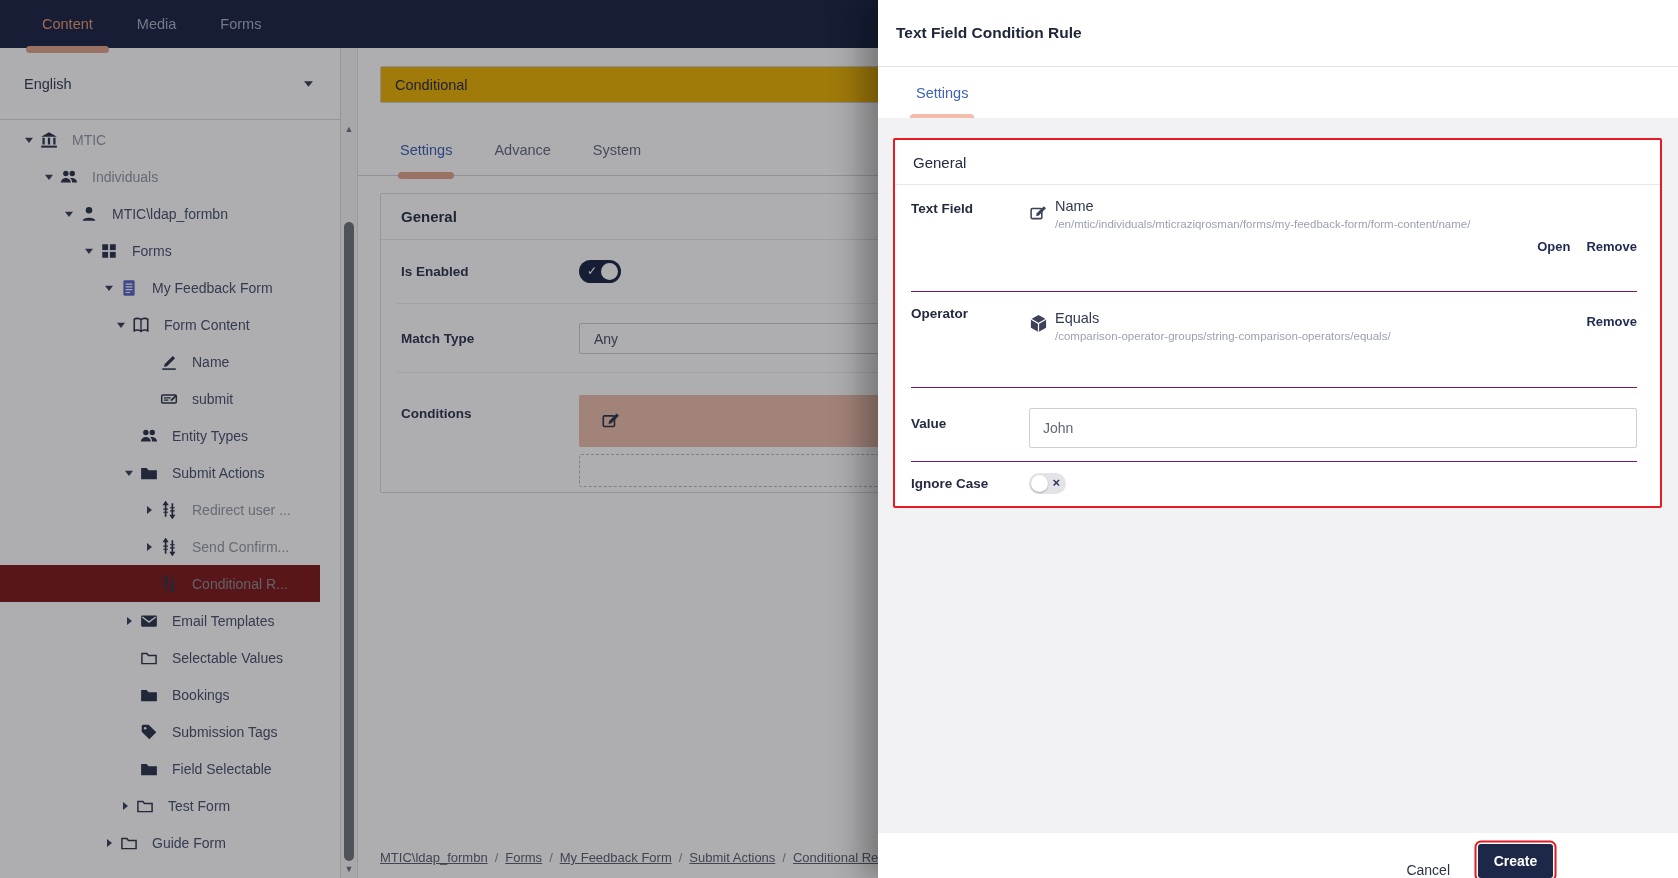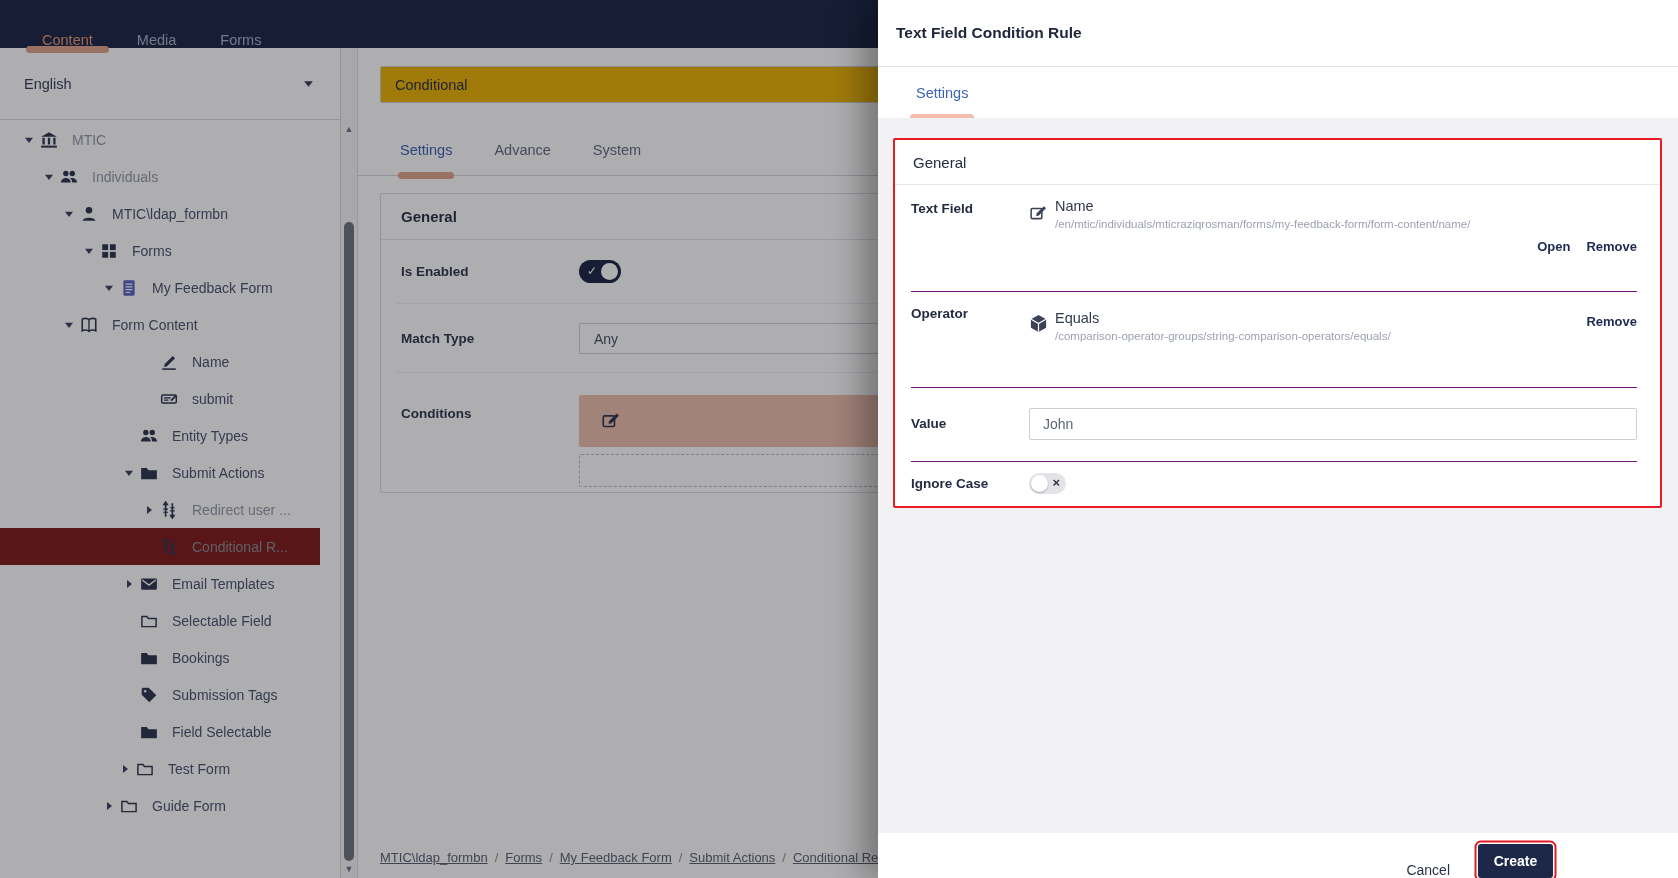--- a/index.html
+++ b/index.html
@@ -2,21 +2,21 @@
 <html><head>
 <meta charset="utf-8">
 <style>
   html,body{margin:0;padding:0;background:#3a3a3a;}
   *{box-sizing:border-box;font-family:"Liberation Sans", sans-serif;}
   .app{position:relative;width:1678px;height:878px;background:#fff;overflow:hidden;}
 
   
   .nav{position:absolute;left:0;top:0;right:0;height:48px;background:#1d2848;z-index:1;}
   .nav-tabs{display:flex;height:48px;padding-left:20px;}
-  .nav-tab{position:relative;display:flex;align-items:flex-end;padding:0 22px;font-size:14.5px;color:#aab1c6;cursor:pointer;}
+  .nav-tab{position:relative;display:flex;align-items:center;padding:0 22px;font-size:14.5px;color:#aab1c6;cursor:pointer;}
   .nav-tab.active{color:#e89a76;}
   .nav-pill{position:absolute;left:6px;right:6px;bottom:-5px;height:7px;border-radius:4px;background:#e2a68c;}
 
   
   .sidebar{position:absolute;left:0;top:48px;width:341px;bottom:0;background:#fff;border-right:1px solid #dadadc;overflow:hidden;}
   .lang-row{height:72px;border-bottom:1px solid #dadadc;display:flex;align-items:center;justify-content:space-between;padding:0 26px 0 24px;font-size:14.5px;color:#39415c;cursor:pointer;}
   .tree{padding-top:1px;}
   .tree-row{height:37px;display:flex;align-items:center;margin-right:20px;font-size:14px;color:#4b5470;cursor:pointer;}
   .tree-row.muted{color:#949aa8;}
   .tree-row.selected{background:#7f1d1d;color:#8d8d96;}
@@ -77,21 +77,21 @@
   .row-ignore{height:46px;border-bottom:none;}
   .ref{position:absolute;left:118px;top:13px;right:0;}
   .ref-line{display:flex;align-items:flex-start;}
   .ref-icon{width:26px;color:#3c4257;padding-top:4px;flex:none;}
   .ref-icon svg{width:19px;height:19px;}
   .ref-name{font-size:14.5px;color:#333a4e;}
   .ref-path{font-size:11.5px;color:#9ba1ae;margin-top:4px;}
   .ref-actions{text-align:right;margin-top:7px;}
   .ref-actions a{font-size:13px;font-weight:700;color:#1e2a52;margin-left:16px;cursor:pointer;text-decoration:none;}
   .remove-solo{position:absolute;right:0;top:22px;font-size:13px;font-weight:700;color:#1e2a52;cursor:pointer;}
-  .value-input{position:absolute;left:118px;right:0;top:20px;height:32px;border:1px solid #ccced4;border-radius:2px;font-size:14px;color:#5f6679;padding:0 13px;outline:none;}
+  .value-input{position:absolute;left:118px;right:0;top:20px;height:40px;border:1px solid #ccced4;border-radius:2px;font-size:14px;color:#5f6679;padding:0 13px;outline:none;}
   .toggle-off{position:absolute;left:118px;top:11px;width:37px;height:21px;border-radius:11px;background:#e3e3e8;cursor:pointer;}
   .toggle-off .knob{position:absolute;left:2px;top:2px;width:17px;height:17px;border-radius:50%;background:#fff;box-shadow:0 1px 2px rgba(0,0,0,0.25);}
   .toggle-off .x{position:absolute;right:6px;top:2px;color:#2b3552;font-size:13px;font-weight:700;}
   .d-footer{position:absolute;left:0;right:0;bottom:0;height:45px;background:#fff;display:flex;align-items:flex-end;justify-content:flex-end;padding-right:125px;}
   .btn-cancel{font-size:14px;color:#2b3247;margin-right:28px;cursor:pointer;}
   .btn-create{width:75px;height:34px;background:#1d2848;color:#fff;font-size:14px;font-weight:700;border:none;border-radius:3px;cursor:pointer;box-shadow:0 0 0 1.5px #fff, 0 0 0 3.5px #e11b22;}
 </style>
 </head>
 <body>
 
@@ -192,21 +192,21 @@
             </svg>
           </span>
           <span class="ti" style="color:#5b67c7">
             <svg viewBox="0 0 16 16">
               <rect x="3" y="1.2" width="10" height="13.6" rx="1" fill="currentColor"></rect>
               <path d="M5 4.5h6M5 7h6M5 9.5h6M5 12h4" stroke="#fff" stroke-width="1.1"></path>
             </svg>
           </span>
           <span>My Feedback Form</span>
         </div>
-        <div class="tree-row" style="padding-left:64px">
+        <div class="tree-row" style="padding-left:116px">
           <span class="caret">
             <svg viewBox="0 0 10 10">
               <path d="M1 2.8h8L5 8Z" fill="#3c445e"></path>
             </svg>
           </span>
           <span class="ti">
             <svg viewBox="0 0 16 16" fill="none" stroke="currentColor" stroke-width="1.4">
               <path d="M8 3.2C6.5 1.8 3.5 1.8 2 2.8V13.2C3.5 12.2 6.5 12.2 8 13.6 9.5 12.2 12.5 12.2 14 13.2V2.8C12.5 1.8 9.5 1.8 8 3.2Z"></path>
               <path d="M8 3.4V13.4" stroke-width="1.2"></path>
             </svg>
@@ -268,30 +268,46 @@
           <span class="ti">
             <svg viewBox="0 0 16 16" stroke="currentColor" fill="currentColor">
               <path d="M5 3V14M11 2V13" stroke-width="1.5" fill="none"></path>
               <path d="M5 .6 3.2 3.2h3.6Z"></path>
               <path d="M11 15.4 9.2 12.8h3.6Z"></path>
               <path d="M2.9 7.3h4.2M8.9 6h4.2M2.9 10h4.2M8.9 8.8h4.2" stroke-width="1.1" fill="none"></path>
             </svg>
           </span>
           <span>Redirect user ...</span>
         </div>
-        <div class="tree-row muted selected" style="padding-left:144px">
-          <span class="caret"></span>
+        <div class="tree-row muted" style="padding-left:144px">
+          <span class="caret">
+            <svg viewBox="0 0 10 10">
+              <path d="M3 1 8 5 3 9Z" fill="#3c445e"></path>
+            </svg>
+          </span>
           <span class="ti">
             <svg viewBox="0 0 16 16" stroke="currentColor" fill="currentColor">
               <path d="M5 3V14M11 2V13" stroke-width="1.5" fill="none"></path>
               <path d="M5 .6 3.2 3.2h3.6Z"></path>
               <path d="M11 15.4 9.2 12.8h3.6Z"></path>
               <path d="M2.9 7.3h4.2M8.9 6h4.2M2.9 10h4.2M8.9 8.8h4.2" stroke-width="1.1" fill="none"></path>
             </svg>
           </span>
+          <span>Send Confirm...</span>
+        </div>
+        <div class="tree-row muted selected" style="padding-left:144px">
+          <span class="caret"></span>
+          <span class="ti">
+            <svg viewBox="0 0 16 16" stroke="currentColor" fill="currentColor">
+              <path d="M5 3V14M11 2V13" stroke-width="1.5" fill="none"></path>
+              <path d="M5 .6 3.2 3.2h3.6Z"></path>
+              <path d="M11 15.4 9.2 12.8h3.6Z"></path>
+              <path d="M2.9 7.3h4.2M8.9 6h4.2M2.9 10h4.2M8.9 8.8h4.2" stroke-width="1.1" fill="none"></path>
+            </svg>
+          </span>
           <span>Conditional R...</span>
         </div>
         <div class="tree-row" style="padding-left:124px">
           <span class="caret">
             <svg viewBox="0 0 10 10">
               <path d="M3 1 8 5 3 9Z" fill="#3c445e"></path>
             </svg>
           </span>
           <span class="ti">
             <svg viewBox="0 0 16 16">
@@ -301,21 +317,21 @@
           </span>
           <span>Email Templates</span>
         </div>
         <div class="tree-row" style="padding-left:124px">
           <span class="caret"></span>
           <span class="ti">
             <svg viewBox="0 0 16 16" fill="none" stroke="currentColor" stroke-width="1.3">
               <path d="M1.7 4h4.4l1.4 1.8h6.8V13H1.7Z"></path>
             </svg>
           </span>
-          <span>Selectable Field</span>
+          <span>Selectable Values</span>
         </div>
         <div class="tree-row" style="padding-left:124px">
           <span class="caret"></span>
           <span class="ti">
             <svg viewBox="0 0 16 16" fill="currentColor">
               <path d="M1 3.5h5l1.5 2H15V13.5H1Z"></path>
             </svg>
           </span>
           <span>Bookings</span>
         </div>

